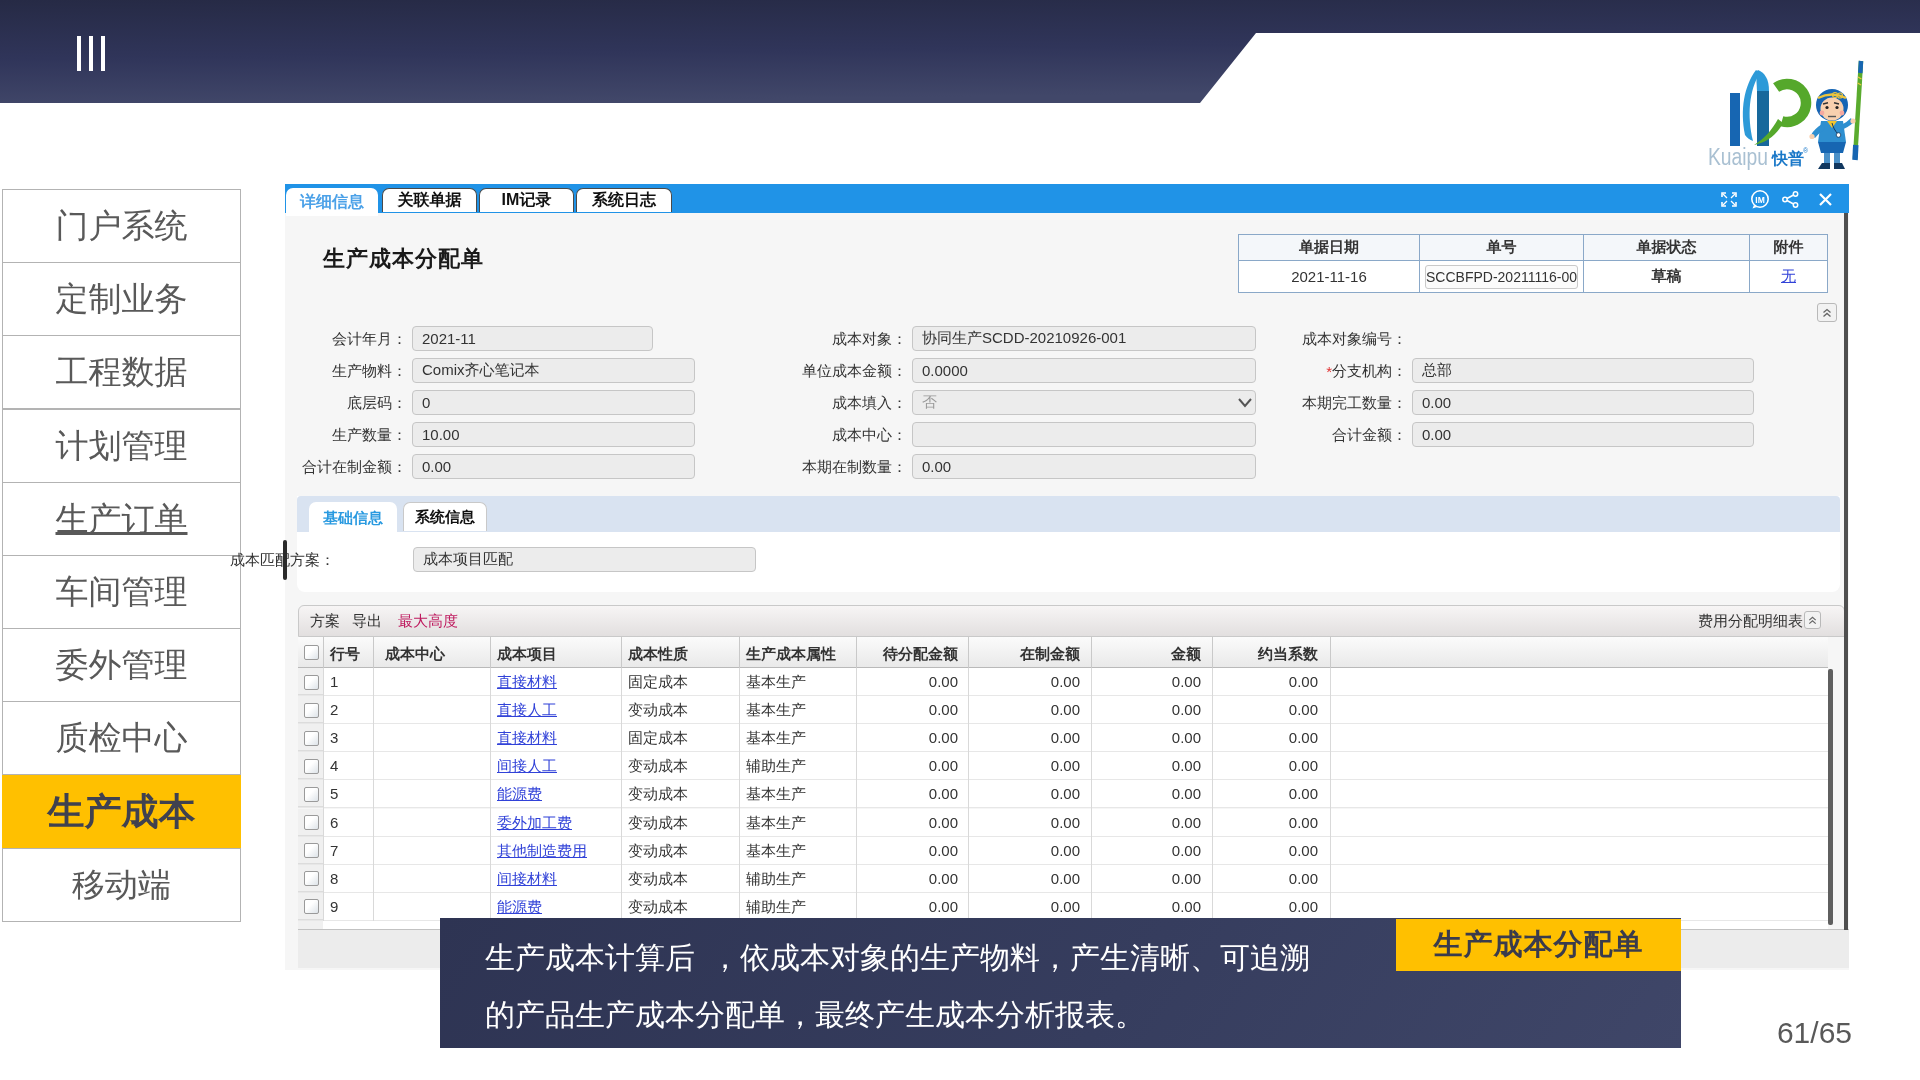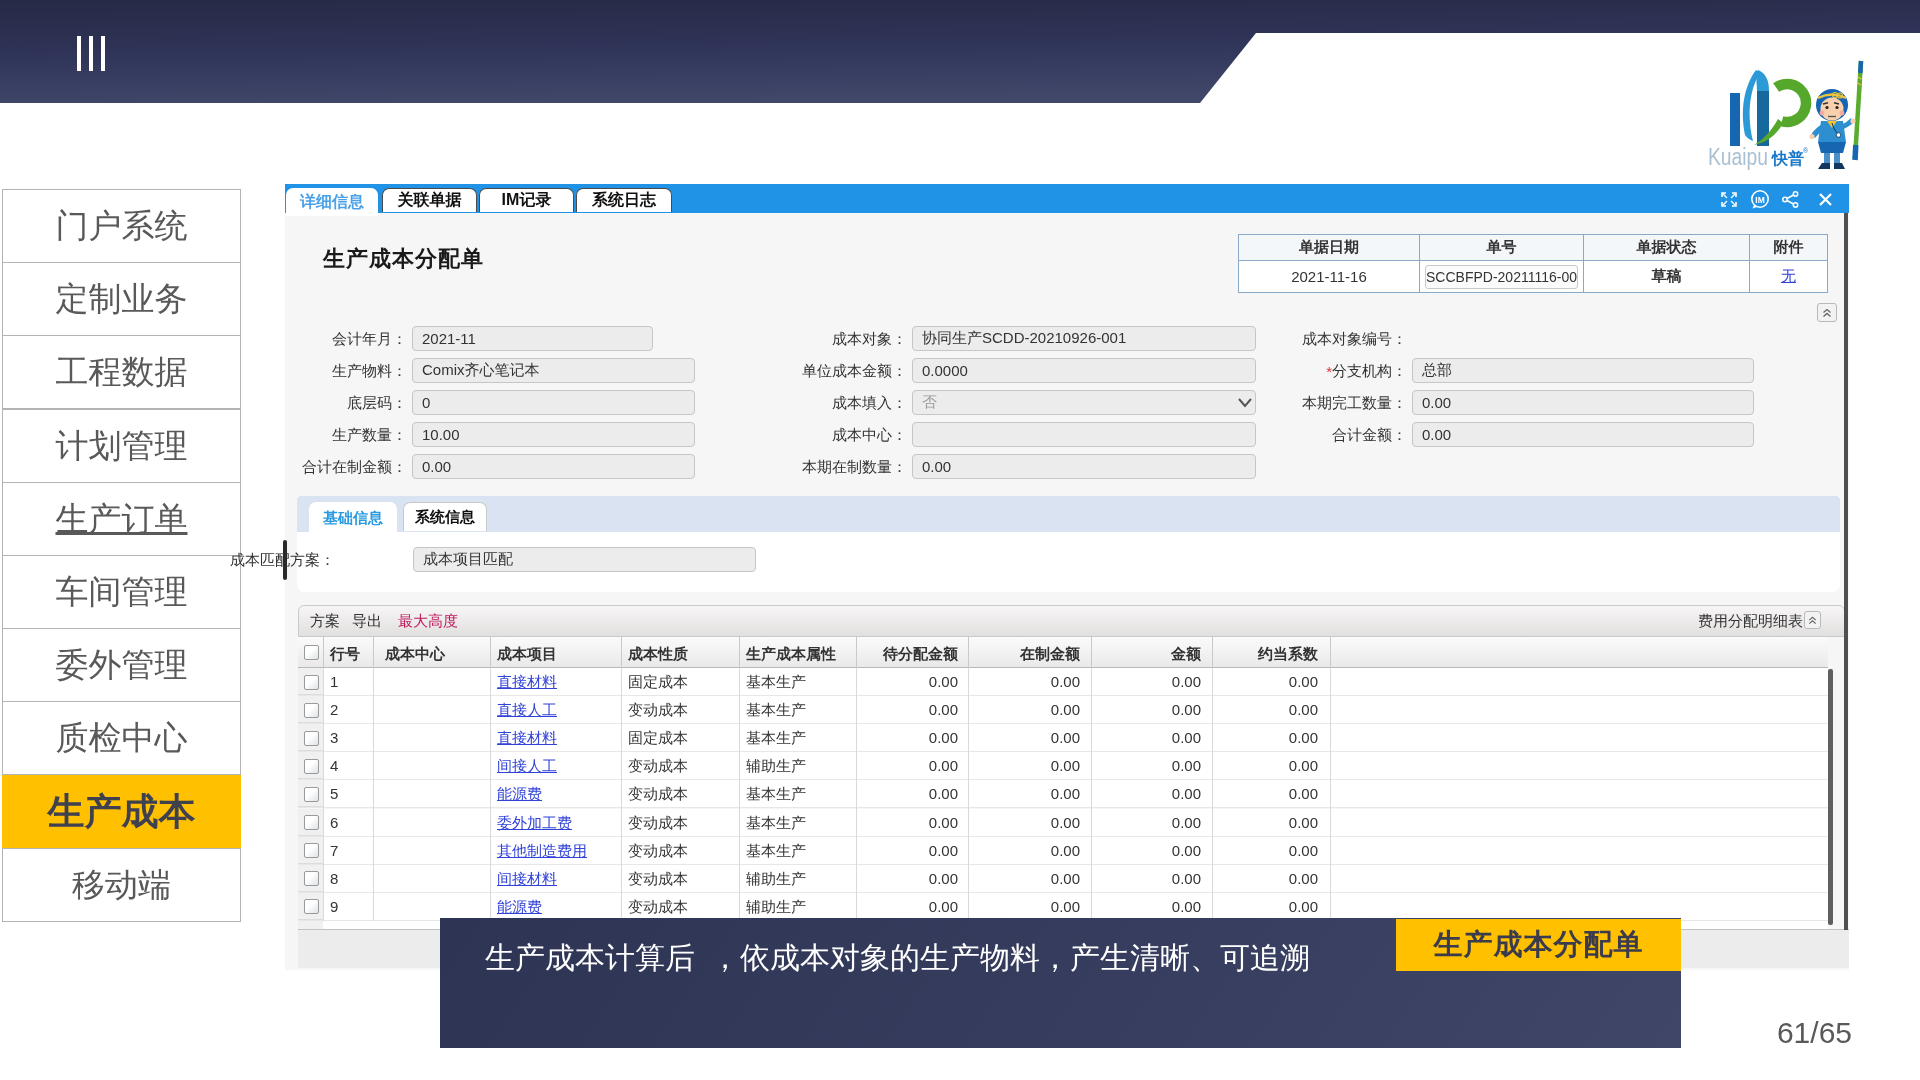--- a/index.html
+++ b/index.html
@@ -346,15 +346,16 @@
     <div class="vline" style="left:1045px;top:484px;height:253px;"></div>
     <div class="abs" style="left:13px;top:736.9px;width:1530px;height:8px;background:#fff;"></div>
     <div class="abs" style="left:13px;top:736.9px;width:25px;height:8px;background:#f0f0f0;"></div>
     <div class="abs" style="left:1543px;top:485px;width:5px;height:256px;background:#5f5f5f;border-radius:2px;"></div>
     <div class="abs" style="left:13px;top:745px;width:1551px;height:39px;background:#ececec;border-top:1px solid #c2c2c2;"></div>
     <div class="abs" style="left:1559px;top:29px;width:4px;height:717px;background:#4f4f4f;"></div>
     <div class="abs" style="left:-2px;top:356px;width:4px;height:40px;background:#2a2a2a;border-radius:2px;"></div>
   </div>
   <div class="abs" style="left:440px;top:918px;width:1241px;height:130px;background:linear-gradient(125deg,#2e3453 0%,#363d5e 55%,#3f4668 100%);"></div>
   <div class="abs" style="left:485px;top:938px;font-size:30px;color:#fff;white-space:nowrap;">生产成本计算后 ，依成本对象的生产物料，产生清晰、可追溯</div>
+  <div class="abs" style="left:485px;top:995px;font-size:30px;color:#fff;white-space:nowrap;">的产品生产成本分配单，最终产生成本分析报表。</div>
   <div class="abs" style="left:1396px;top:919px;width:285px;height:52px;background:#ffc000;color:#3a3b4c;font-size:29px;font-weight:bold;display:flex;align-items:center;justify-content:center;letter-spacing:1px;">生产成本分配单</div>
   <div class="abs" style="left:1692px;top:1016px;width:160px;text-align:right;font-size:30px;color:#595959;">61/65</div>
 </div>
 
 </body></html>

